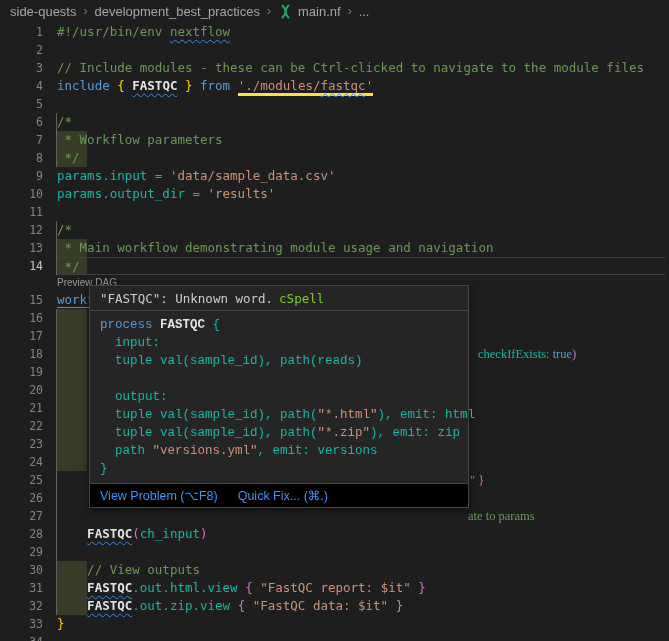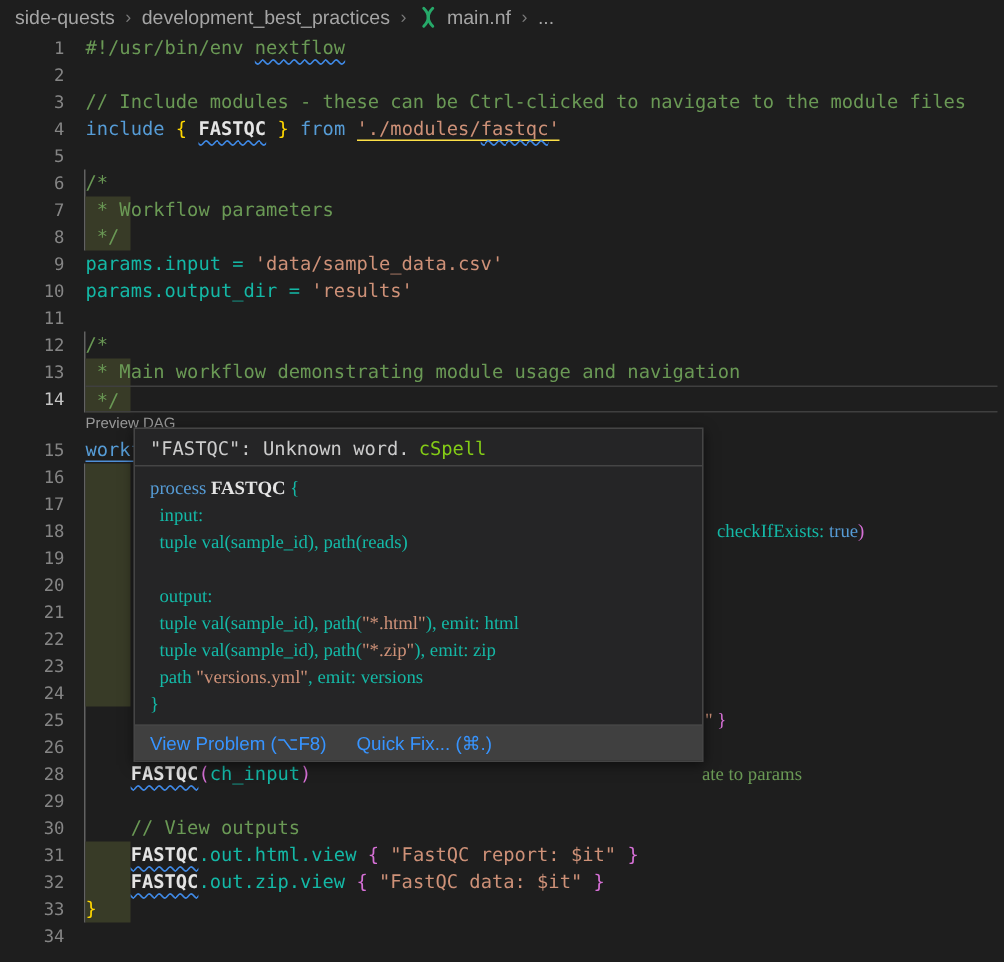--- a/index.html
+++ b/index.html
@@ -23,37 +23,37 @@
 
   
   .cm{color:#6a9955;text-align:center;}
   .kw{color:#569cd6;}
   .str{color:#ce9178;}
   .y{color:#ffd700;}
   .p{color:#d670d6;}
   .id{color:#14b8a6;}
   .b{font-weight:bold;color:#e4e4e4;}
   .sq{text-decoration:underline wavy #3f8ae8 1px;text-underline-offset:3px;}
-  .lnk{border-bottom:1px solid #fde047;}
+  .lnk{border-bottom:3px solid #fde047;}
   .ul{border-bottom:1px solid #4f8fd6;}
 
   
   .deco{position:absolute;z-index:0;}
   .olive{background:#383b27;width:30px;left:57px;}
   .guide{background:#7a7a7a;width:1px;left:56px;opacity:.75;}
   .row{position:relative;z-index:1;}
   .frag{position:absolute;z-index:2;height:18px;line-height:18px;white-space:pre;font-family:Liberation Serif, serif;font-size:12.5px;}
 
   
   .hover{position:absolute;left:89px;top:285px;width:378px;background:#252526;border:1px solid #454545;z-index:10;box-shadow:0 2px 8px rgba(0,0,0,.55);}
   .hover-header{padding:5px 10px 4px 10px;font-family:"DejaVu Sans Mono","Liberation Mono",monospace;font-size:12.5px;color:#cccccc;border-bottom:1px solid #454545;}
   .hover-header .src{color:#84cc16;margin-left:6px;}
-  .hover-code{padding:5px 10px;font-family:Liberation Serif, serif;font-size:12.5px;}
+  .hover-code{padding:5px 10px;font-family:Liberation Mono, monospace;font-size:12.5px;}
   .hover-code .hline{height:18px;line-height:18px;white-space:pre;color:#d4d4d4;}
-  .hover-actions{border-top:1px solid #454545;background:#404040;padding:4px 10px;display:flex;gap:20px;font-size:12.5px;}
+  .hover-actions{border-top:1px solid #454545;background:#000000;padding:4px 10px;display:flex;gap:20px;font-size:12.5px;}
   .hover-actions .act{color:#3794ff;cursor:pointer;}
 </style>
 </head>
 <body>
 
 <div class="app">
 
   <div class="breadcrumb">
     <span class="crumb">side-quests</span>
     <span class="sep">›</span>
@@ -179,20 +179,24 @@
       </div>
       <div class="row">
         <span class="gutter">25</span>
         <span class="codecell"></span>
       </div>
       <div class="row">
         <span class="gutter">26</span>
         <span class="codecell"></span>
       </div>
       <div class="row">
+        <span class="gutter">27</span>
+        <span class="codecell"></span>
+      </div>
+      <div class="row">
         <span class="gutter">28</span>
         <span class="codecell"><span class="id">    </span><span class="id b sq">FASTQC</span><span class="p">(</span><span class="id">ch_input</span><span class="p">)</span></span>
       </div>
       <div class="row">
         <span class="gutter">29</span>
         <span class="codecell"></span>
       </div>
       <div class="row">
         <span class="gutter">30</span>
         <span class="codecell"><span class="cm">    // View outputs</span></span>

